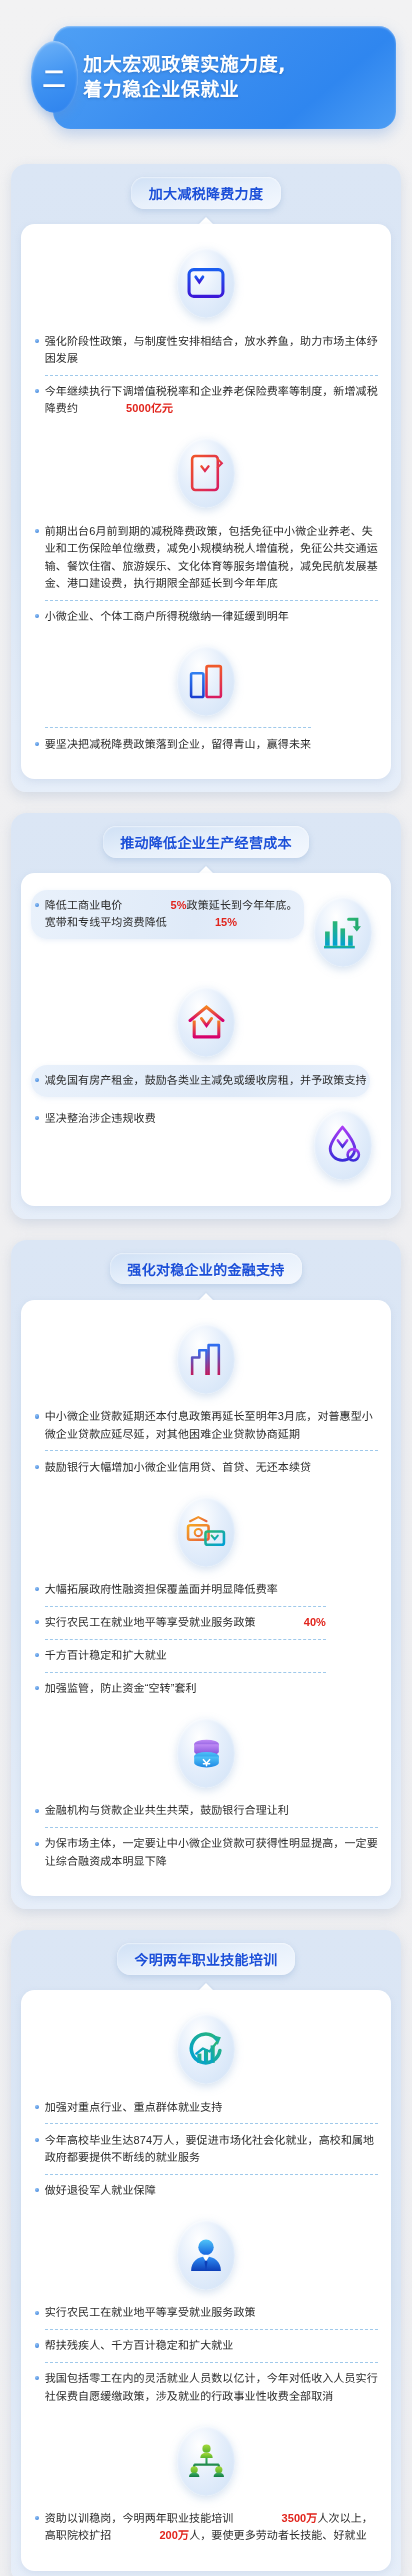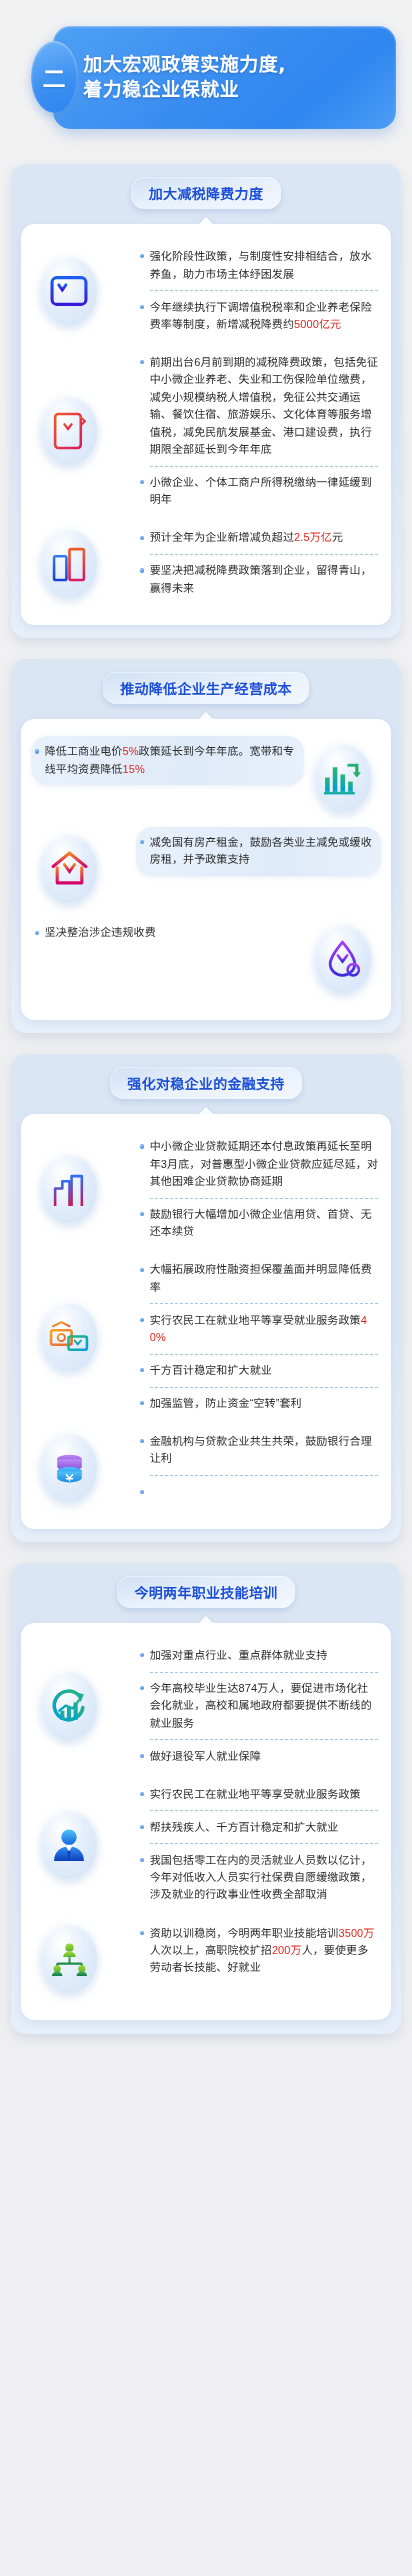--- a/index.html
+++ b/index.html
@@ -122,21 +122,21 @@
     position: relative;
   }
 
   
   .row {
     display: flex;
     align-items: flex-start;
     position: relative;
     padding: 3.1px 0;
   }
-  .row.icon-left  { flex-direction: row; gap: 28px; }
+  .row.icon-left  { flex-direction: column; }
   .row.icon-right { flex-direction: row-reverse; }
 
   .iconwrap {
     flex: 0 0 77px;
     display: flex;
     align-items: center;
     justify-content: center;
     align-self: center;
     padding: 7.2px 2.1px;
   }
@@ -180,21 +180,22 @@
   .btext {
     flex: 1 1 auto;
     font-size: 11px;
     line-height: 1.58;
     color: #2b2b2b;
     letter-spacing: 0.1px;
     word-break: break-all;
   }
   .btext b, .hl {
     color: #e1241c;
-    font-weight: normal;
+    font-weight: bold;
+    margin-left: 48px;
   }
   .divider {
     height: 0;
     border-top: 0.5px dashed #8fc0e8;
     margin: 2.1px 0 2.1px 10.8px;
     opacity: .85;
   }
 </style>
 </head>
 <body>
@@ -312,24 +313,20 @@
       <g stroke="url(#gB2)" stroke-width="3.5" stroke-linecap="round">
         <path d="M44 18 L56 18"></path>
                     <path d="M44 30 L56 30"></path>
                     <path d="M44 42 L56 42"></path>
                     <path d="M44 54 L56 54"></path>
                   </g>
                 </svg>
               </div>
             </div>
             <div class="bullets">
-              <div class="bullet">
-                <span class="dot"></span>
-                <div class="btext"><span>预计全年为企业新增减负超过</span><span class="hl">2.5万亿</span><span>元</span></div>
-              </div>
               <div class="divider"></div>
               <div class="bullet">
                 <span class="dot"></span>
                 <div class="btext"><span>要坚决把减税降费政策落到企业，留得青山，赢得未来</span></div>
               </div>
             </div>
           </div>
         </div>
       </div>
       <div class="section">
@@ -541,20 +538,21 @@
               </div>
             </div>
             <div class="bullets">
               <div class="bullet">
                 <span class="dot"></span>
                 <div class="btext"><span>金融机构与贷款企业共生共荣，鼓励银行合理让利</span></div>
               </div>
               <div class="divider"></div>
               <div class="bullet">
                 <span class="dot"></span>
+                <div class="btext"><span>为保市场主体，一定要让中小微企业贷款可获得性明显提高，一定要让综合融资成本明显下降</span></div>
               </div>
             </div>
           </div>
         </div>
       </div>
       <div class="section">
         <div class="section-title">今明两年职业技能培训</div>
         <div class="notch"></div>
         <div class="card">
           <div class="row icon-left">

